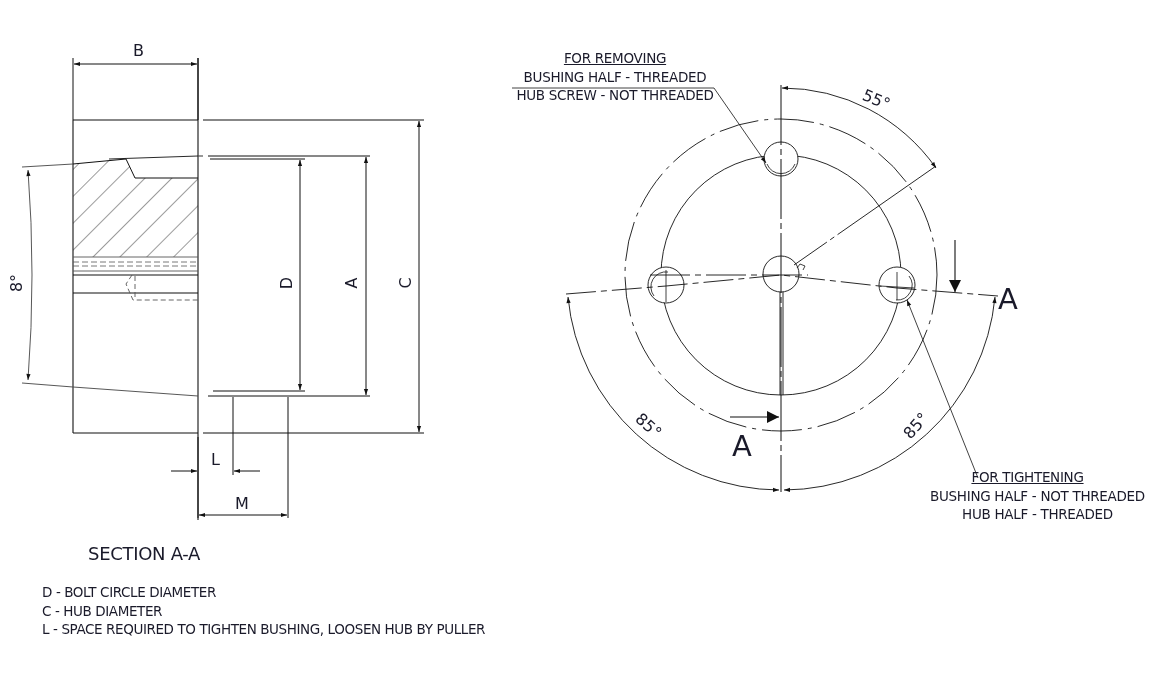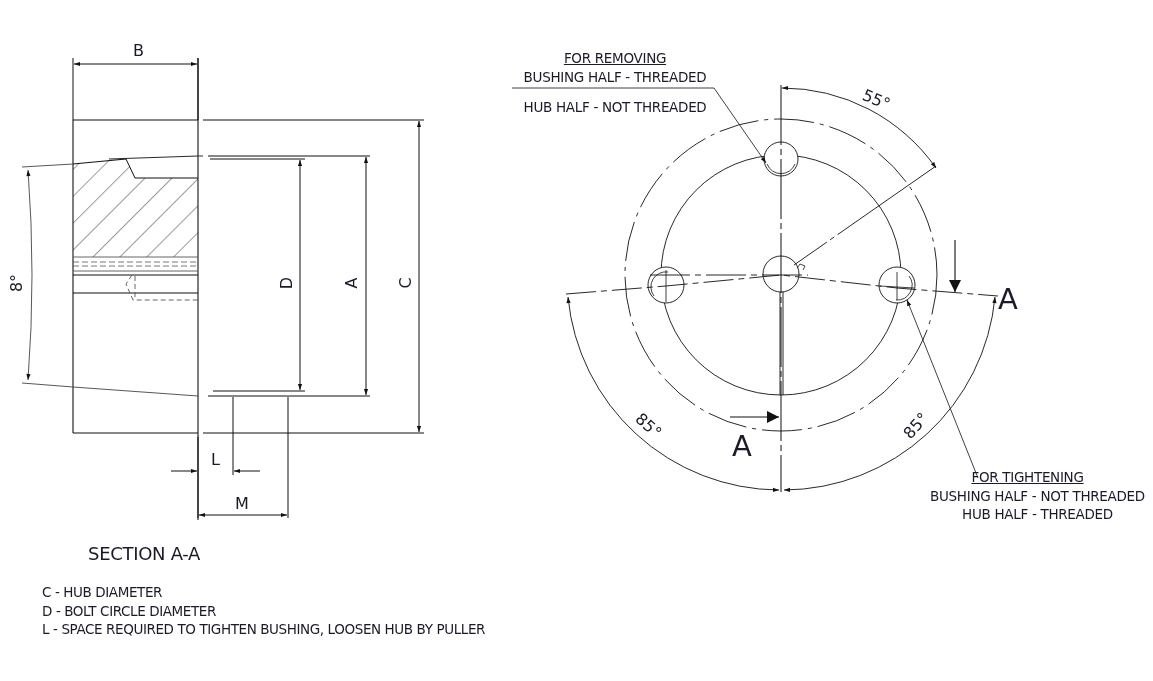--- a/index.html
+++ b/index.html
@@ -132,34 +132,34 @@
 <div class="lbl dim rot-90" style="left:347px; top:275px;">A</div>
 <div class="lbl dim rot-90" style="left:400px; top:275px;">C</div>
 <div class="lbl dim rot-90" style="left:8px; top:275px;">8°</div>
 <div class="lbl dim" style="left:211px; top:452px;">L</div>
 <div class="lbl dim" style="left:235px; top:496px;">M</div>
 
 <div class="lbl sec" style="left:88px; top:545px;">SECTION A-A</div>
 
 <div class="lbl note cent" style="left:505px; top:52px; width:220px;">
   <div class="u" style="margin-bottom:5px;">FOR REMOVING</div>
-  <div style="margin-bottom:17px;">BUSHING HALF - THREADED</div>
-  <div>HUB HALF -  NOT THREADED</div>
+  <div style="margin-bottom:5px;">BUSHING HALF - THREADED</div>
+  <div>HUB SCREW -  NOT THREADED</div>
 </div>
 
 <div class="lbl note cent" style="left:920px; top:471px; width:235px;">
   <div class="u" style="margin-bottom:5px; margin-left:-20px;">FOR TIGHTENING</div>
   <div style="margin-bottom:5px;">BUSHING HALF - NOT THREADED</div>
   <div>HUB HALF - THREADED</div>
 </div>
 
 <div class="lbl dim" style="left:862px; top:92px; transform:rotate(22deg);">55°</div>
 <div class="lbl dim" style="left:634px; top:418px; transform:rotate(42deg);">85°</div>
 <div class="lbl dim" style="left:902px; top:418px; transform:rotate(-48deg);">85°</div>
 
 <div class="lbl bigA" style="left:998px; top:285px;">A</div>
 <div class="lbl bigA" style="left:732px; top:432px;">A</div>
 
 <div class="lbl legend" style="left:42px; top:586px;">
+  <div style="margin-bottom:5px;">D - BOLT CIRCLE DIAMETER</div>
   <div style="margin-bottom:5px;">C - HUB DIAMETER</div>
-  <div style="margin-bottom:5px;">D - BOLT CIRCLE DIAMETER</div>
   <div style="margin-bottom:5px;">L  - SPACE REQUIRED TO TIGHTEN BUSHING, LOOSEN HUB BY PULLER</div>
 </div>
 
 </body></html>

